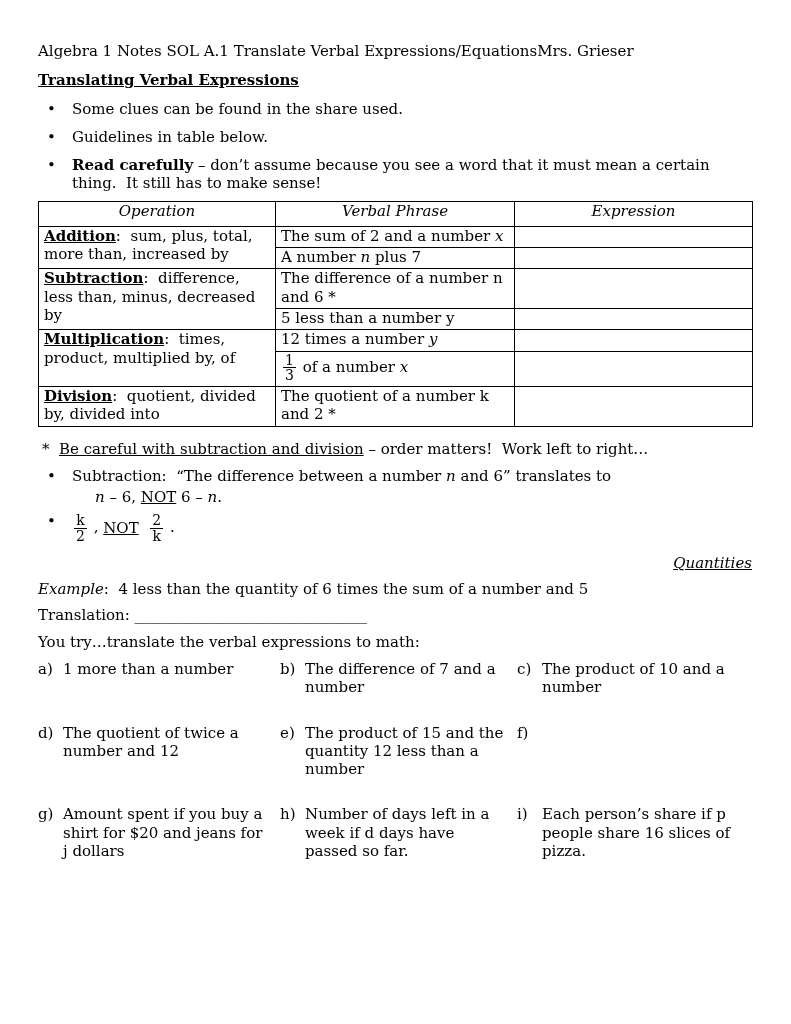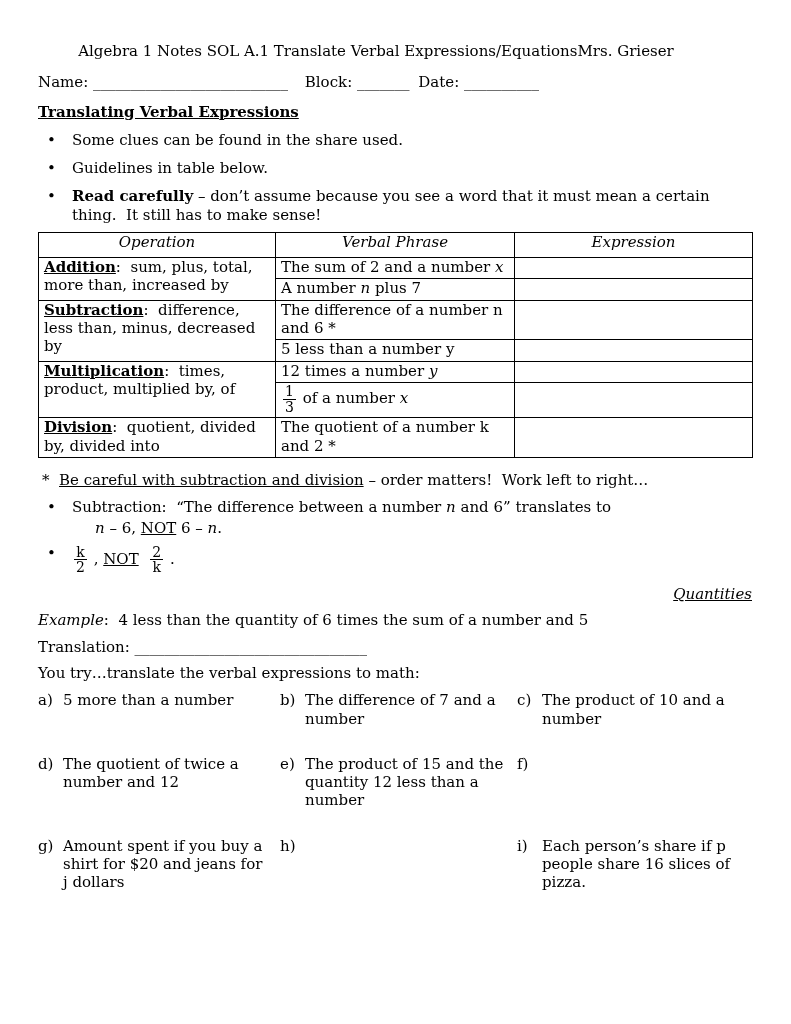--- a/index.html
+++ b/index.html
@@ -5,21 +5,21 @@
 <style>
   html, body { margin: 0; padding: 0; background: #ffffff; }
   .page {
     width: 791px; height: 1024px; box-sizing: border-box;
     background: #ffffff; color: #000000;
     font-family: "DejaVu Serif", "Liberation Serif", serif;
     font-size: 15px; line-height: 1.22;
     padding: 42px 39px 0 38px; overflow: hidden;
   }
   .rich, .plain, .ext { white-space: pre-wrap; }
-  .title-row { display: flex; justify-content: center; padding-right: 38px; }
+  .title-row { display: flex; justify-content: flex-start; padding-right: 38px; }
   .name-row { margin-top: 13px; }
   .ml12 { margin-left: 12px; }
   .ml4 { margin-left: 4px; }
   .sec-heading { font-weight: bold; text-decoration: underline; margin-top: 11px; }
   .bullet { display: flex; margin-top: 10px; padding-left: 9px; }
   .bullet .dot { width: 25px; flex-shrink: 0; }
   .indent2 { padding-left: 57px; margin-top: 3px; }
   .s-b { font-weight: bold; }
   .s-i { font-style: italic; }
   .s-u { text-decoration: underline; margin-top: 48px; }
@@ -46,28 +46,20 @@
 </head>
 <body>
 
 <div class="page">
 
   <div class="title-row">
     <span>Algebra 1 Notes SOL A.1 Translate Verbal Expressions/Equations</span>
     <span>Mrs. Grieser</span>
   </div>
 
-  <div class="name-row">
-    <span>Name:</span>
-    <span>__________________________</span>
-    <span class="ml12">Block:</span>
-    <span>_______</span>
-    <span class="ml4">Date:</span>
-    <span>__________</span>
-  </div>
 
   <div class="sec-heading">Translating Verbal Expressions</div>
 
   <div class="bullet">
     <span class="dot">•</span>
     <span class="rich"><span>Some clues can be found in the share used.</span></span>
   </div>
   <div class="bullet">
     <span class="dot">•</span>
     <span class="rich"><span>Guidelines in table below.</span></span>
@@ -143,21 +135,21 @@
   <div class="para rich"><span class="s-i">Example</span><span>:  4 less than the quantity of 6 times the sum of a number and 5</span></div>
   <div class="para">
     <span>Translation:</span>
     <span>_______________________________</span>
   </div>
   <div class="para plain">You try…translate the verbal expressions to math:</div>
 
   <div class="ex-grid">
     <div class="ex">
       <span class="exl">a)</span>
-      <span class="ext">5 more than a number</span>
+      <span class="ext">1 more than a number</span>
     </div>
     <div class="ex">
       <span class="exl">b)</span>
       <span class="ext">The difference of 7 and a number</span>
     </div>
     <div class="ex">
       <span class="exl">c)</span>
       <span class="ext">The product of 10 and a number</span>
     </div>
     <div class="ex">
@@ -170,20 +162,21 @@
     </div>
     <div class="ex">
       <span class="exl">f)</span>
     </div>
     <div class="ex">
       <span class="exl">g)</span>
       <span class="ext">Amount spent if you buy a shirt for $20 and jeans for j dollars</span>
     </div>
     <div class="ex">
       <span class="exl">h)</span>
+      <span class="ext">Number of days left in a week if d days have passed so far.</span>
     </div>
     <div class="ex">
       <span class="exl">i)</span>
       <span class="ext">Each person’s share if p people share 16 slices of pizza.</span>
     </div>
   </div>
 
 </div>
 
 </body></html>

